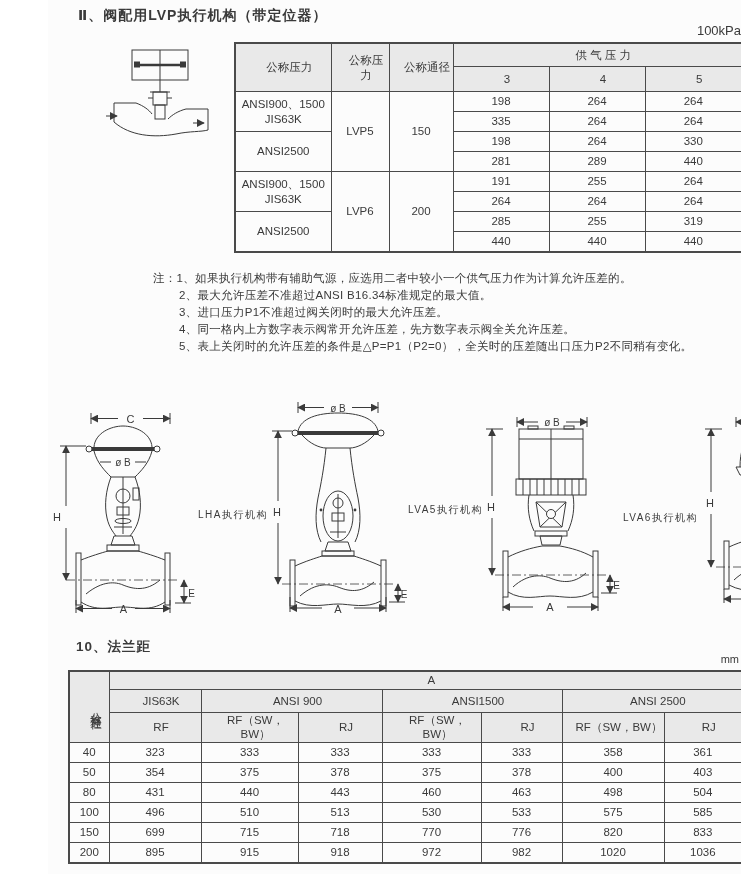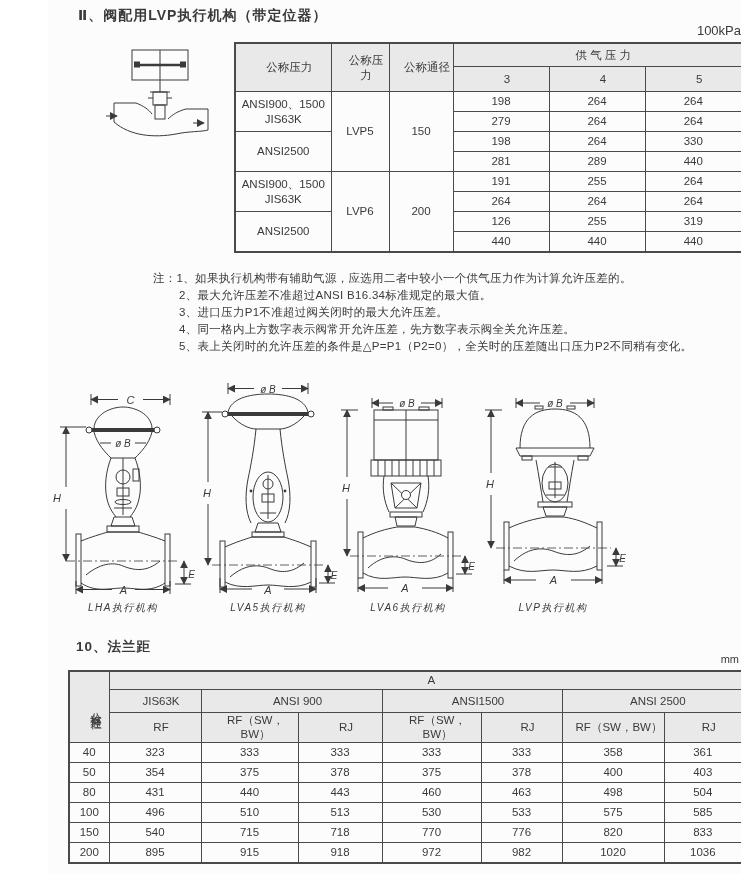--- a/index.html
+++ b/index.html
@@ -41,21 +41,21 @@
             display:inline-block;line-height:1;font-size:11.5px;}
 
   .notes{position:absolute;left:105px;top:270px;width:600px;font-size:11.5px;letter-spacing:0.3px;}
   .note-line{line-height:17px;margin-left:26px;}
   .note-line.first{margin-left:0;}
 
   .schematic{position:absolute;left:58px;top:46px;}
 
   .diagrams{position:absolute;left:0;top:385px;width:741px;height:230px;
             display:flex;align-items:flex-end;}
-  .diagrams figure{margin:0;display:flex;flex-direction:column;align-items:center;font-style:italic;}
+  .diagrams figure{margin:0;display:flex;align-items:center;}
   .fig-lha{margin-left:80px;}
   .fig-lva5{margin-left:2px;}
   .fig-lva6{margin-left:4px;}
   .fig-lvp{margin-left:12px;}
   figcaption{font-size:10px;letter-spacing:1.5px;margin-top:5px;white-space:nowrap;}
   .diagram-caption{position:absolute;left:286px;top:617px;width:170px;text-align:center;
                    font-size:12.5px;letter-spacing:2px;}
 
   svg .ln{stroke:var(--ink);fill:none;stroke-width:1;}
   svg .thick{stroke:var(--ink);fill:none;stroke-width:2.5;}
@@ -132,21 +132,21 @@
       <tr>
         <td rowspan="2" class="multiline">ANSI900、1500
 JIS63K</td>
         <td rowspan="4">LVP5</td>
         <td rowspan="4">150</td>
         <td>198</td>
         <td>264</td>
         <td>264</td>
       </tr>
       <tr>
-        <td>279</td>
+        <td>335</td>
         <td>264</td>
         <td>264</td>
       </tr>
       <tr>
         <td rowspan="2">ANSI2500</td>
         <td>198</td>
         <td>264</td>
         <td>330</td>
       </tr>
       <tr>
@@ -163,21 +163,21 @@
         <td>255</td>
         <td>264</td>
       </tr>
       <tr>
         <td>264</td>
         <td>264</td>
         <td>264</td>
       </tr>
       <tr>
         <td rowspan="2">ANSI2500</td>
-        <td>126</td>
+        <td>285</td>
         <td>255</td>
         <td>319</td>
       </tr>
       <tr>
         <td>440</td>
         <td>440</td>
         <td>440</td>
       </tr>
     </tbody>
   </table>
@@ -498,21 +498,21 @@
         <td>496</td>
         <td>510</td>
         <td>513</td>
         <td>530</td>
         <td>533</td>
         <td>575</td>
         <td>585</td>
       </tr>
       <tr>
         <td>150</td>
-        <td>540</td>
+        <td>699</td>
         <td>715</td>
         <td>718</td>
         <td>770</td>
         <td>776</td>
         <td>820</td>
         <td>833</td>
       </tr>
       <tr>
         <td>200</td>
         <td>895</td>

